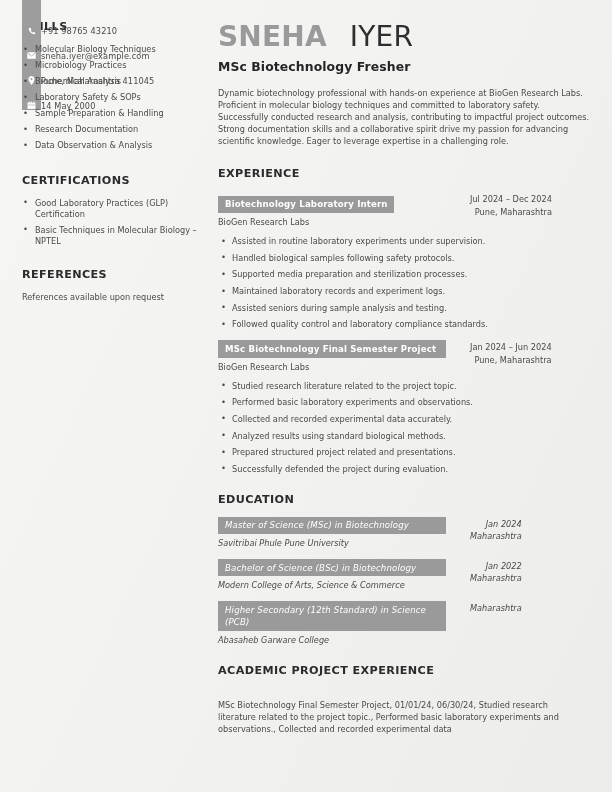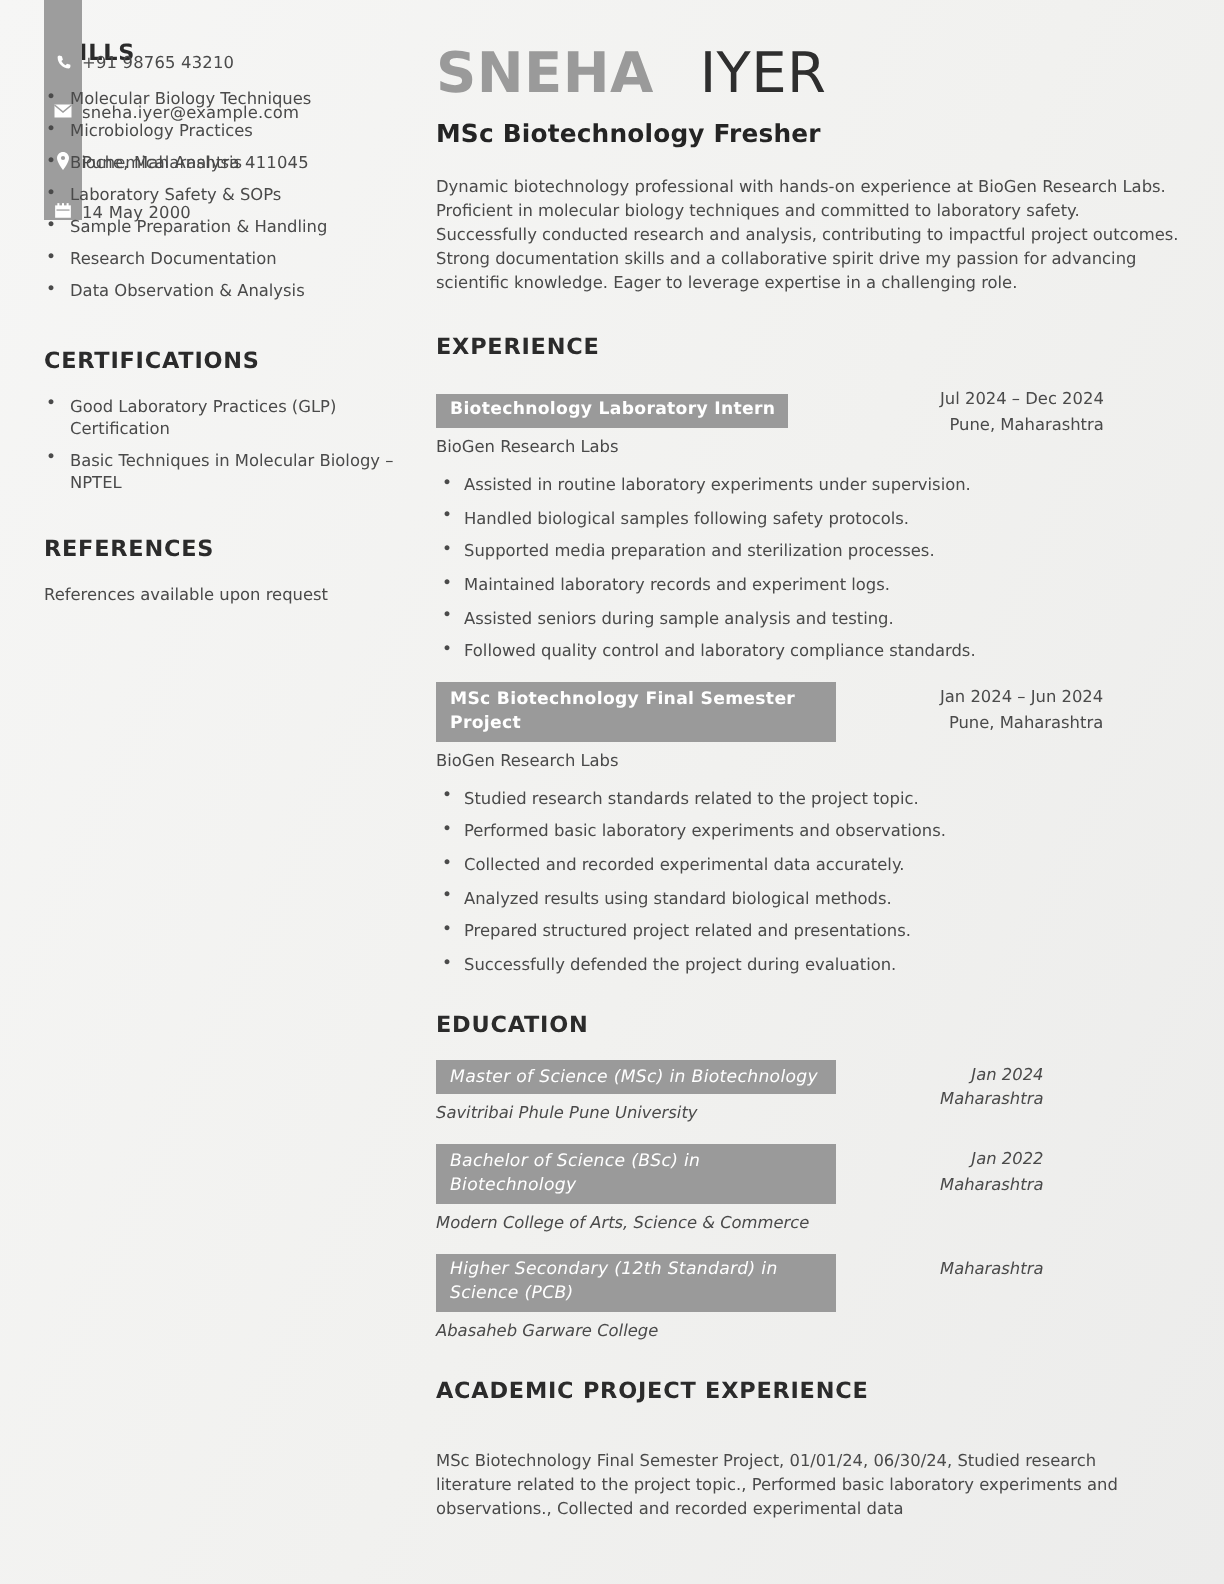--- a/index.html
+++ b/index.html
@@ -156,21 +156,21 @@
   .entry-title-box {
     display: inline-block;
     background: #9a9a9a;
     color: #ffffff;
     font-size: 8.6px;
     line-height: 1.42;
     padding: 2.5px 6px 2.5px 7px;
     box-sizing: border-box;
     letter-spacing: 0.15px;
   }
-  .entry-title-box.wide { display: block; width: 200px; }
+  .entry-title-box.wide { display: block; width: 228px; }
   .entry-title-box.bold { font-weight: bold; }
   .entry-org {
     margin-top: 4px;
     font-size: 8.2px;
     color: #4a4a4a;
   }
   .entry-right {
     text-align: right;
     font-size: 8.2px;
     color: #4a4a4a;
@@ -325,21 +325,21 @@
         <div class="entry-left">
           <span class="entry-title-box bold wide">MSc Biotechnology Final Semester Project</span>
           <div class="entry-org">BioGen Research Labs</div>
         </div>
         <div class="entry-right">
           <div>Jan 2024 – Jun 2024</div>
           <div>Pune, Maharashtra</div>
         </div>
       </div>
       <ul class="bullets">
-        <li>Studied research standards related to the project topic.</li>
+        <li>Studied research literature related to the project topic.</li>
         <li>Performed basic laboratory experiments and observations.</li>
         <li>Collected and recorded experimental data accurately.</li>
         <li>Analyzed results using standard biological methods.</li>
         <li>Prepared structured project related and presentations.</li>
         <li>Successfully defended the project during evaluation.</li>
       </ul>
     </div>
 
     <div class="main-heading" style="margin-top:18px;">EDUCATION</div>
 

